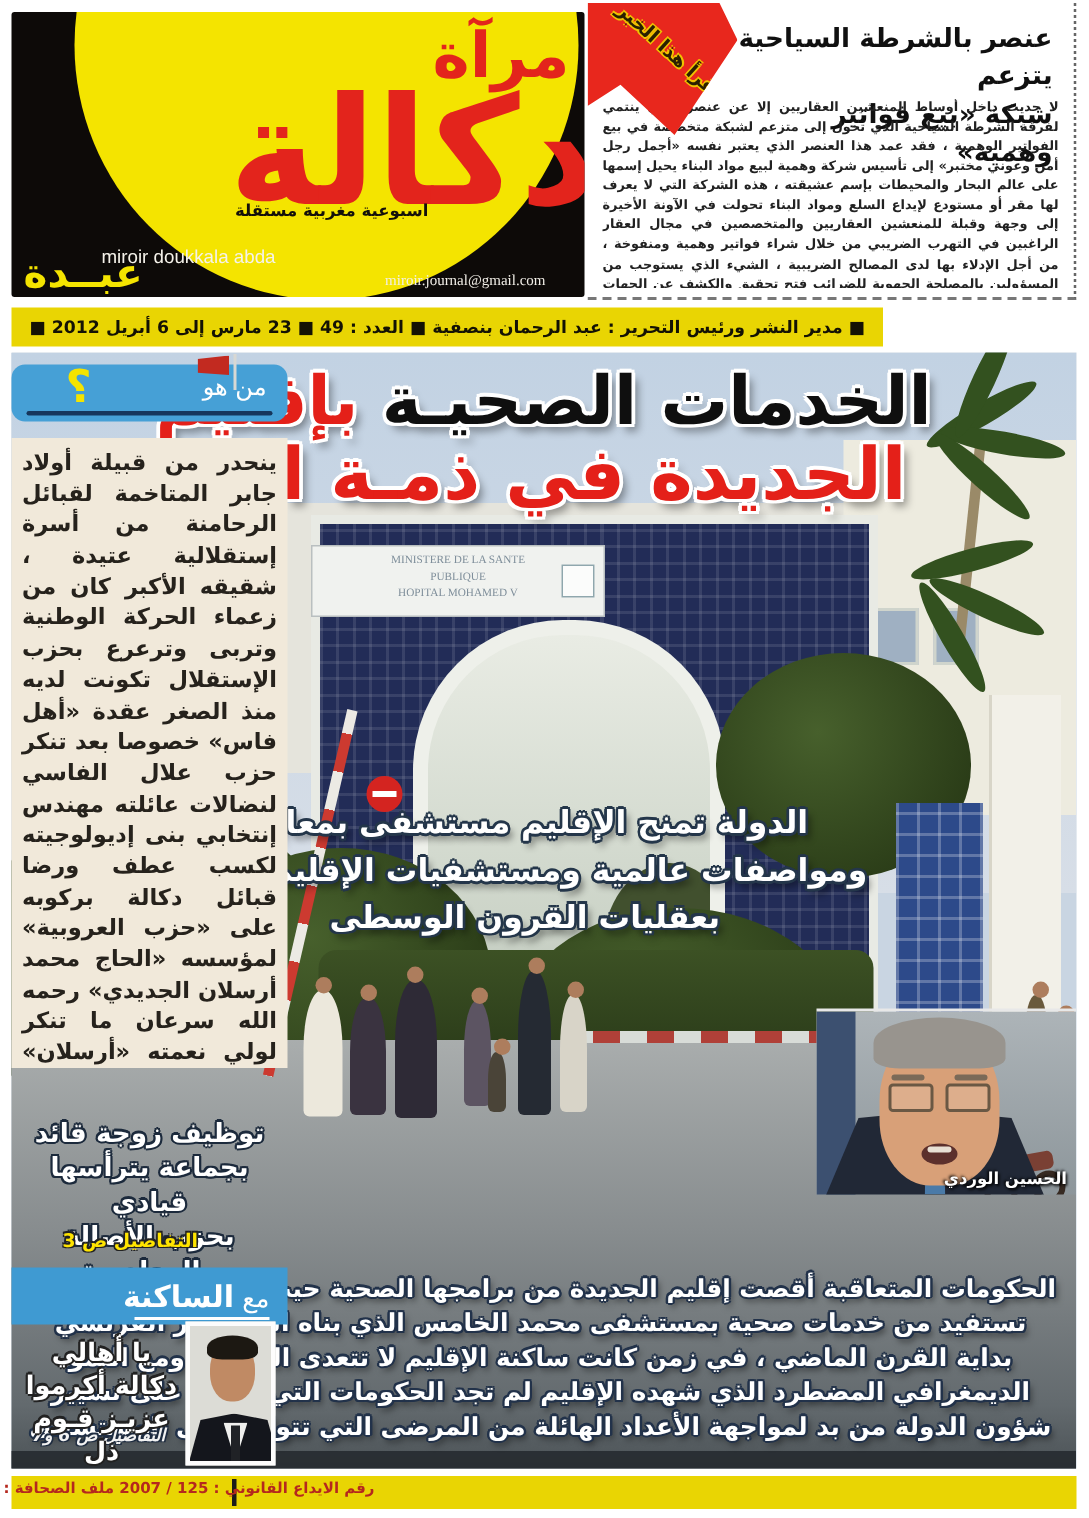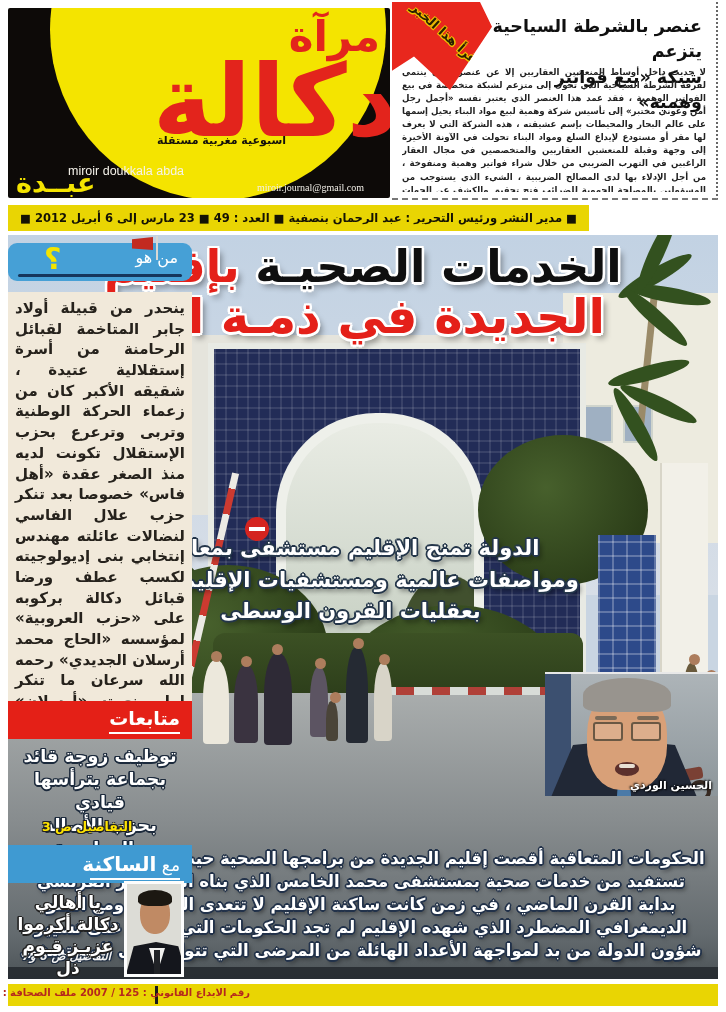--- a/index.html
+++ b/index.html
@@ -175,20 +175,26 @@
     <div class="trunk" style="left:636px;top:60px;height:130px;transform:rotate(6deg);"></div>
     <div class="frond" style="left:610px;top:52px;transform:rotate(-30deg);"></div>
     <div class="frond" style="left:620px;top:46px;transform:rotate(10deg);"></div>
     <div class="frond" style="left:615px;top:50px;transform:rotate(42deg);"></div>
     <div class="frond" style="left:628px;top:44px;transform:rotate(-65deg);"></div>
     <div class="frond" style="left:600px;top:140px;transform:rotate(-15deg);"></div>
     <div class="frond" style="left:612px;top:146px;transform:rotate(25deg);"></div>
     <div class="frond" style="left:604px;top:150px;transform:rotate(60deg);"></div>
 
     <div class="gate">
+      <div class="sign">
+        <span>MINISTERE  DE  LA  SANTE</span><br>
+        <span>PUBLIQUE</span><br>
+        <span>HOPITAL MOHAMED V</span>
+        <span class="logo-sq"></span>
+      </div>
       <div class="arch">
         <div class="inner-tree"></div>
       </div>
     </div>
 
     <div class="tree" style="left:-30px;top:300px;width:250px;height:220px;"></div>
     <div class="tree" style="left:120px;top:330px;width:200px;height:170px;"></div>
     <div class="tree" style="left:330px;top:370px;width:230px;height:180px;"></div>
     <div class="tree" style="left:470px;top:200px;width:170px;height:150px;"></div>
     <div class="shrub"></div>
@@ -248,23 +254,20 @@
       <span class="txt">من هو</span>
       <span class="q">؟</span>
       <span class="bar"></span>
     </div>
     <div class="who-b pre">ينحدر من قبيلة أولاد جابر المتاخمة لقبائل الرحامنة من أسرة إستقلالية عتيدة ، شقيقه الأكبر كان من زعماء الحركة الوطنية وتربى وترعرع بحزب الإستقلال تكونت لديه منذ الصغر عقدة «أهل فاس» خصوصا بعد تنكر حزب علال الفاسي لنضالات عائلته مهندس إنتخابي بنى إديولوجيته لكسب عطف ورضا قبائل دكالة بركوبه على «حزب العروبية» لمؤسسه «الحاج محمد أرسلان الجديدي» رحمه الله سرعان ما تنكر لولي نعمته «أرسلان» ومن بعده «القادري» تحول بقدرة قادر من قيادي بحزب إداري في العهد البائد إلى قيادي ثوري في حزب الوافد الجديد يجاور المعتقلين السياسيين السابقين.
 «تكرع» خلال المؤتمر الوطني الأخير وفقد مقعده بطريقة مذلة غادر المكتب السياسي صاغرا وهو يجر أذيال الخيبة يجيد فن الخطابة الفارغة من أعلى منصة البرلمان وفي البوادي المغربية من فضائحه الشهيرة سرقة منديل مضيفة في رحلة دبلوماسية بالطائرة المتوجهة إلى عاصمة الأنوار «باريس».
 من أزلياته المأثورة حديثه الدائم عن ثور اصيل يسمى «فيكتور» تم استيراده من المانيا حين كان رئيس حزب العروبية وزيرا للشغل.
 أغمي عليه ولم يتحمل قوة الصدمة بعدما علم بفقدان مقعده النيابي صبيحة اليوم الموالي للإنتخابات البرلمانية لولا الألطاف الإدارية المعروفة بـ«جلال دينها» وتدخلات صارمة فوقية لكانت هزيمته على مرمى حجر ولضاعت دكالة في ديناصور إنتخابي.
 من تعرف على صاحبنا «يفوز برحلة مجانية إلى دار الأوبرا المصرية لحضور حفل فني لكبار الغناء العربي أمثال الفنانين «هاني شاكر» و«فضل شاكر» . أو حضور مهرجان فني كبير بمدينة سيدي بنور يحييه الفنان الشعبي «طاهور» رفقة النجمة الكولومبية الشهيرة «شاكيرا» . والشكر دائما موصول لكل من ساهم في هذه المسابقة.</div>
 
-    <div class="hdr fol-h">
-      <span class="txt">متابعات</span>
-    </div>
     <div class="fol-head pre">توظيف زوجة قائد
 بجماعة يترأسها قيادي
 بحزب الأصالة والمعاصرة</div>
     <div class="fol-det">التفاصيل ص 3</div>
 
     <div class="hdr res-h">
       <span class="txt"><span>مع </span><b>الساكنة</b></span>
       <span class="bar"></span>
     </div>
     <div class="res-head pre">يا أهالي

